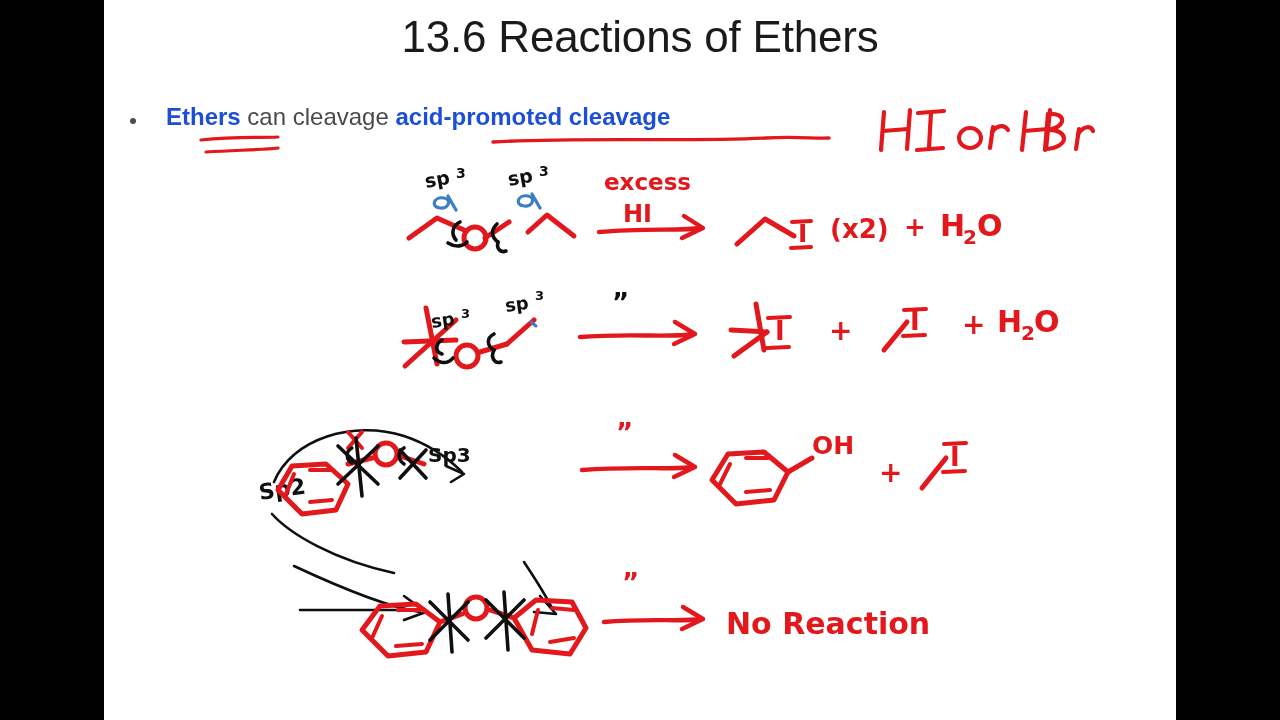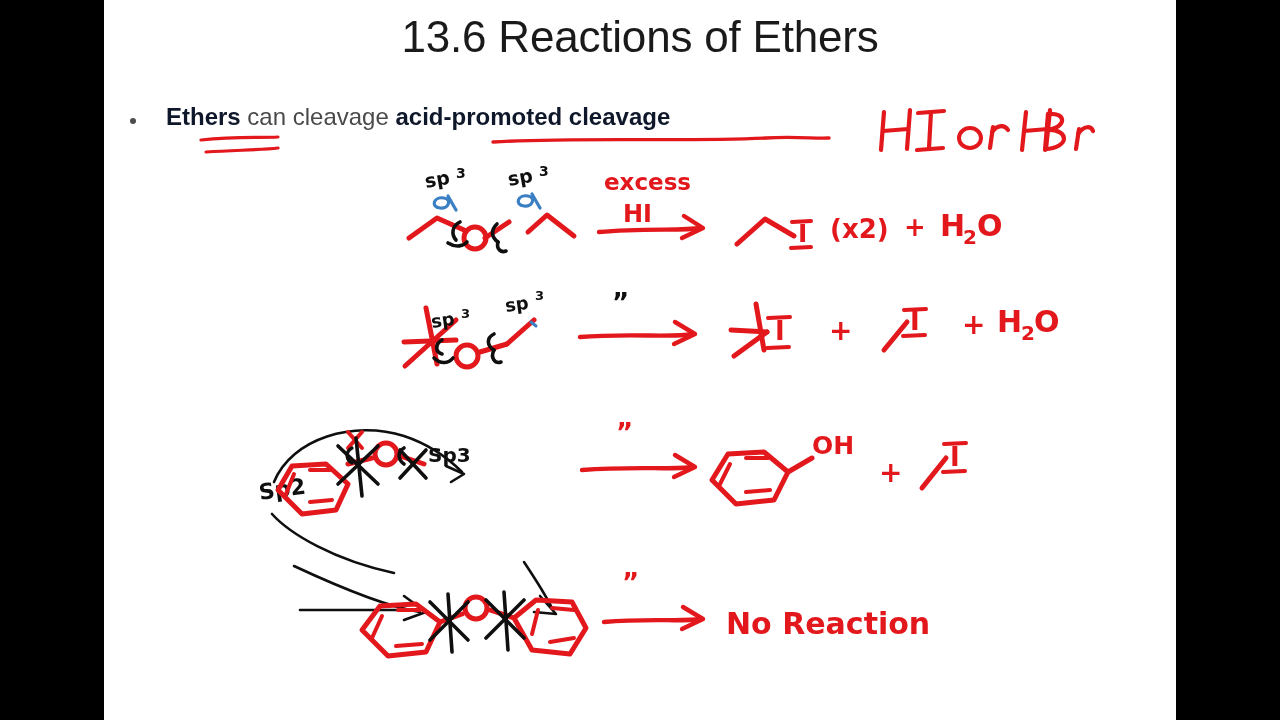--- a/index.html
+++ b/index.html
@@ -62,21 +62,21 @@
     left: 40px;
     top: 0px;
     font-size: 24px;
     color: #4a4a4a;
     font-weight: 400;
     white-space: nowrap;
     line-height: 34px;
   }
   #bullet-text .b {
     font-weight: bold;
-    color: #0f172a;
+    color: #1d4ed8;
   }
   #hi-hbr {
     position: absolute;
     left: 748px;
     top: 2px;
   }
   svg { display: block; overflow: visible; }
   .ink-red   { stroke: #e2181c; fill: none; stroke-linecap: round; stroke-linejoin: round; }
   .ink-black { stroke: #0f0f0f; fill: none; stroke-linecap: round; stroke-linejoin: round; }
   .ink-blue  { stroke: #3a7fc4; fill: none; stroke-linecap: round; stroke-linejoin: round; }

